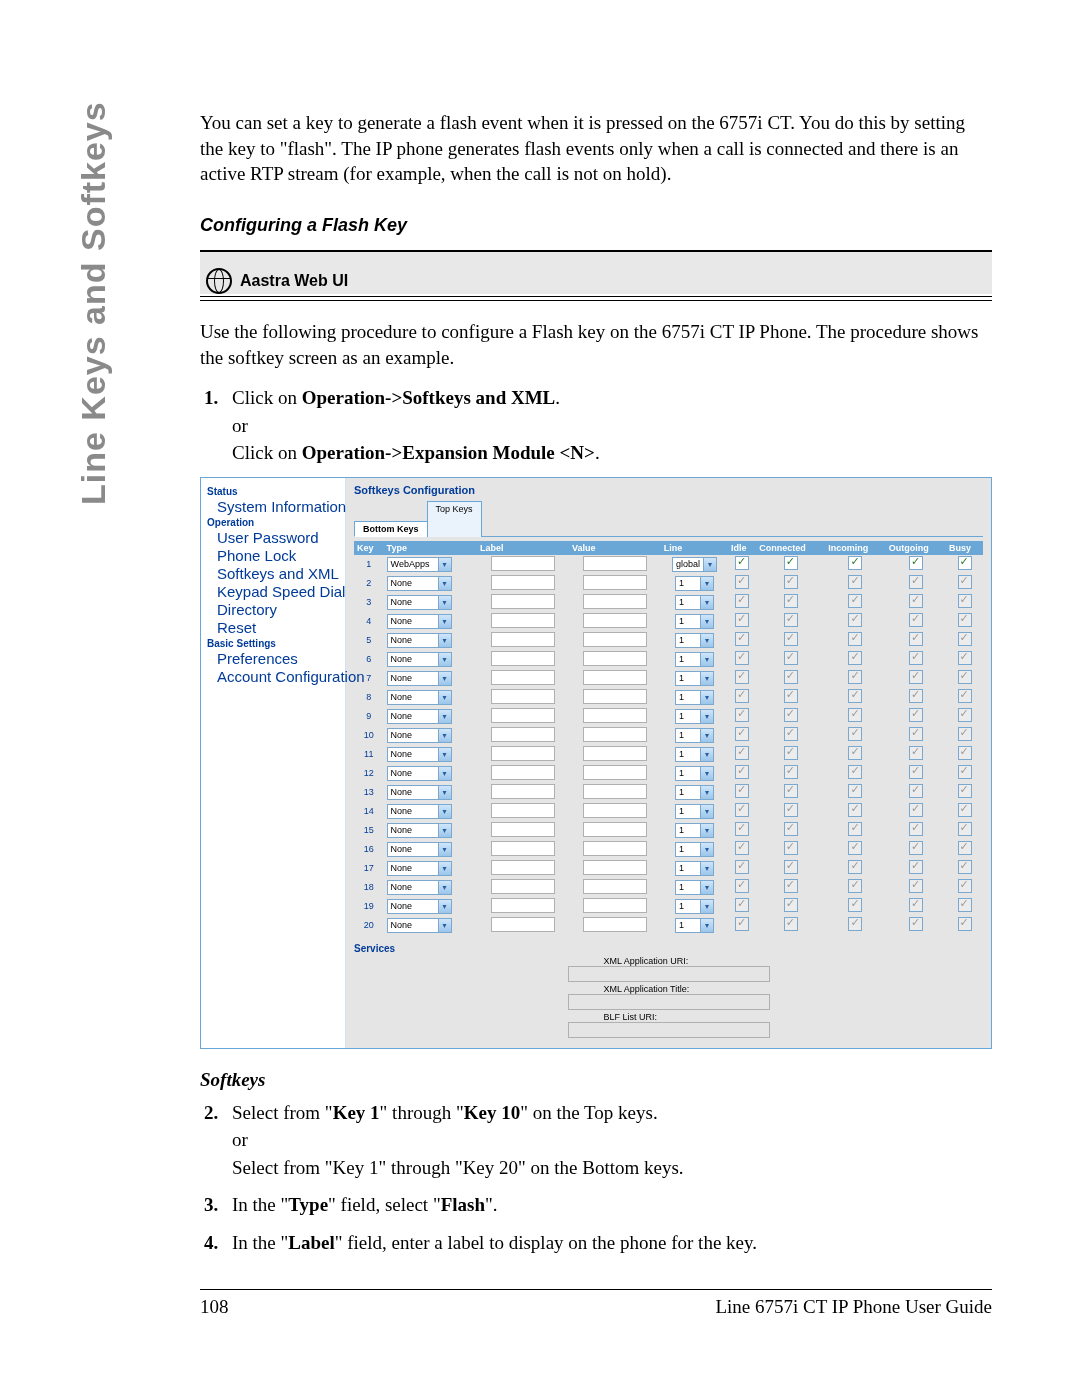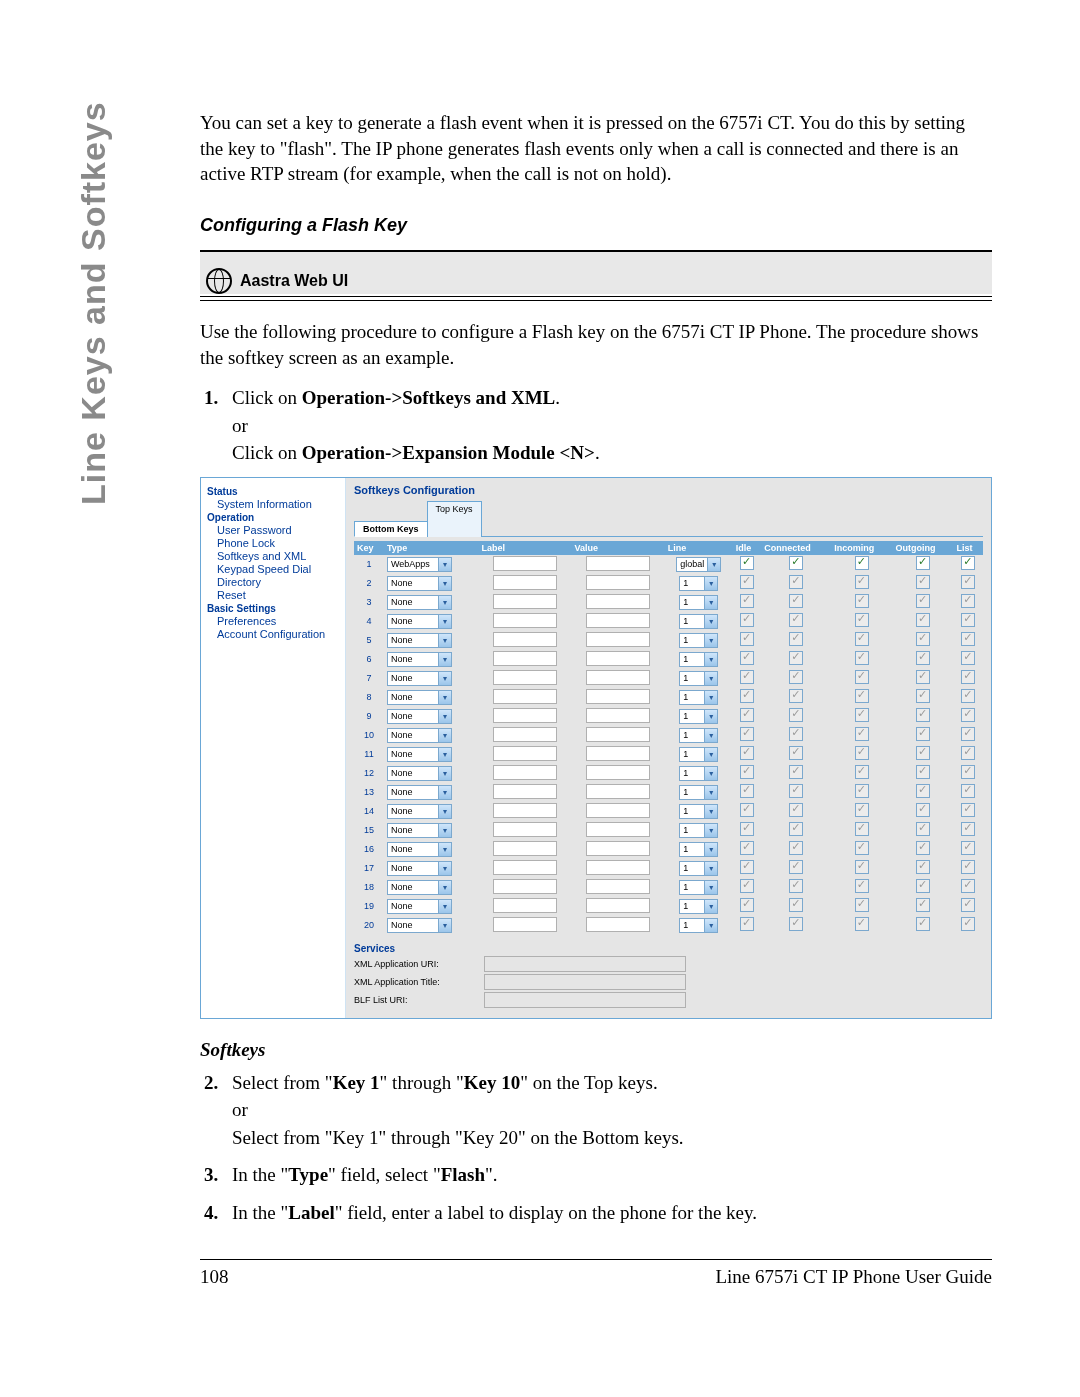--- a/index.html
+++ b/index.html
@@ -136,21 +136,21 @@
     background: #fff;
   }
   .shot .nav .hdr {
     color: #003b99;
     font-weight: 700;
     font-size: 10px;
     margin: 2px 0 1px 0;
   }
   .shot .nav .item {
     color: #003b99;
-    font-size: 11px;
+    font-size: 15px;
     margin: 1px 0 1px 10px;
     white-space: nowrap;
   }
   .shot .cfg {
     flex: 1;
     padding: 6px 8px 8px 8px;
     overflow: hidden;
   }
   .shot .title {
     color: #003b99;
@@ -244,20 +244,21 @@
   .cb.dim::after { color:#9a9a9a; }
 
   .svc-title {
     color:#003b99; font-weight:700; font-size:10px;
     margin: 8px 0 2px 0;
   }
   .svc-row {
     display:flex; align-items:center;
     font-size:9px; color:#000;
     margin: 2px 0;
+    flex-direction: column;
   }
   .svc-row label { width: 130px; }
   .svc-row .svc-in {
     border:1px solid #b0b0b0;
     height: 14px; width: 200px;
   }
 
   .footer {
     display:flex;
     justify-content: space-between;
@@ -323,21 +324,21 @@
             <tr id="hdr-row">
               <th>Key</th>
               <th>Type</th>
               <th>Label</th>
               <th>Value</th>
               <th>Line</th>
               <th>Idle</th>
               <th>Connected</th>
               <th>Incoming</th>
               <th>Outgoing</th>
-              <th>List</th>
+              <th>Busy</th>
             </tr>
           </thead>
         <tbody id="key-rows">
             <tr>
               <td style="color: rgb(0, 59, 153);">1</td>
               <td style="text-align: left;"><span class="sel">
                   <span class="sv">WebApps</span>
                   <span class="arr">▾</span>
                 </span></td>
               <td><span class="txt"></span></td>

